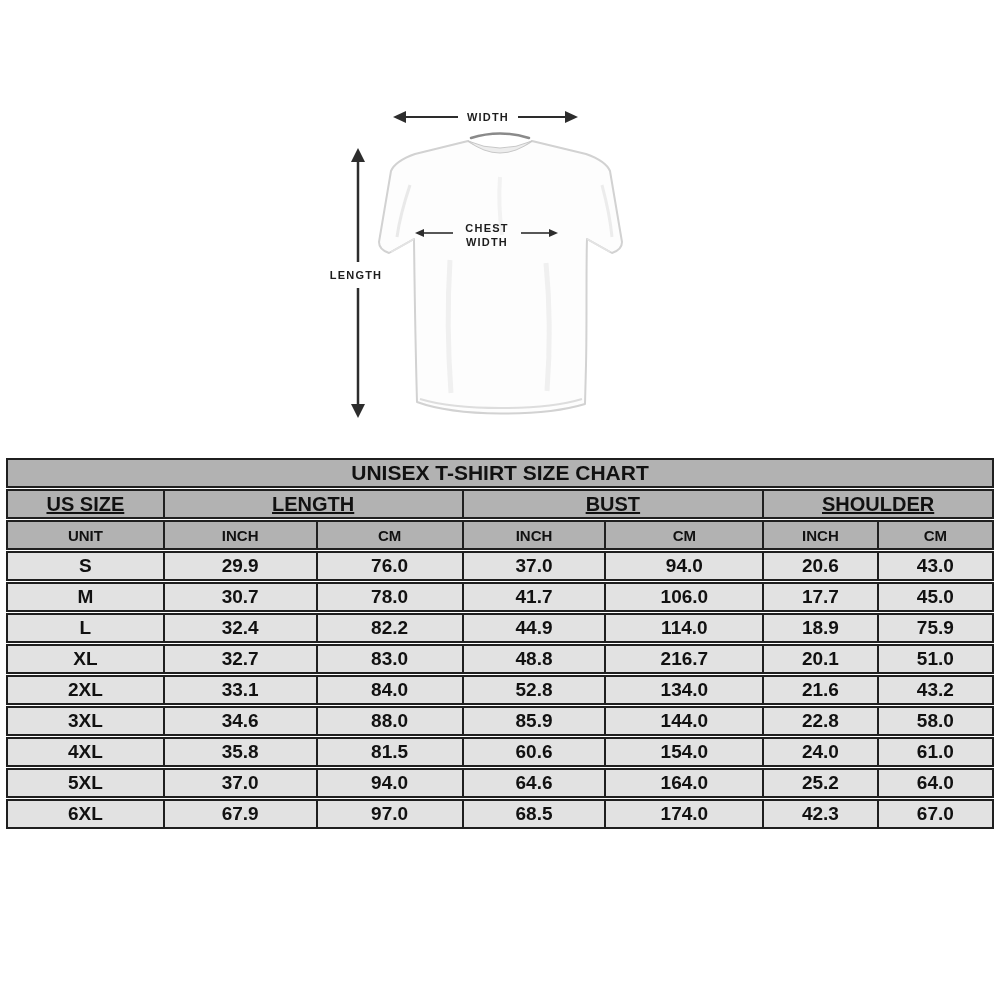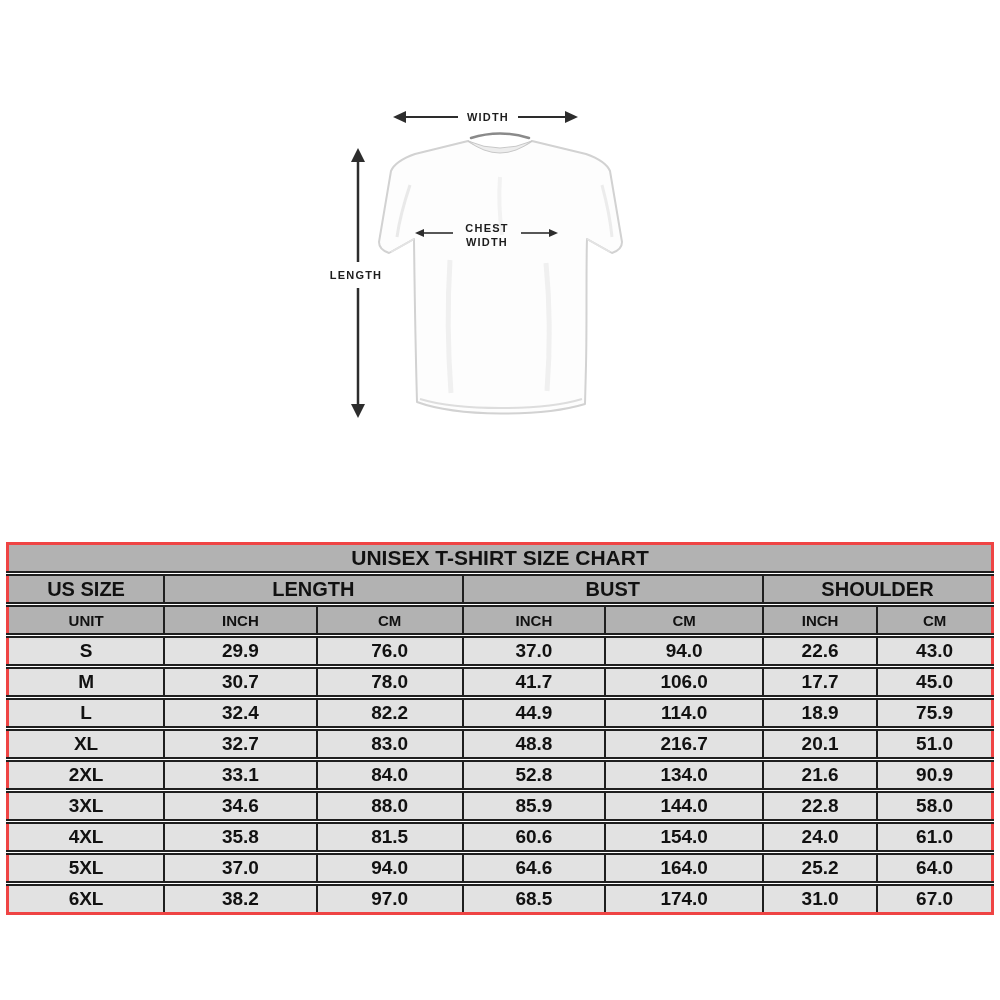--- a/index.html
+++ b/index.html
@@ -11,21 +11,21 @@
     position: relative;
     width: 1000px;
     height: 1000px;
     background: #ffffff;
     font-family: "Liberation Sans", sans-serif;
     overflow: hidden;
   }
   
   .figure {
     position: relative;
-    height: 542px;
+    height: 458px;
   }
   .figure svg {
     position: absolute;
     left: 150px;
     top: 85px;
     width: 700px;
     height: 360px;
   }
   .arrow-line { stroke: #2d2d2d; fill: none; }
   .arrow-head { fill: #2d2d2d; stroke: none; }
@@ -39,21 +39,21 @@
   }
   
   .table-wrap {
     width: 988px;
     margin: 0 auto;
   }
   table.size-chart {
     width: 100%;
     border-collapse: collapse;
     table-layout: fixed;
-    border: 3px solid #ef4444;
+    border: 1px solid #ef4444;
   }
   table.size-chart th,
   table.size-chart td {
     border: 2px solid #1f1f1f;
     height: 26px;
     padding: 0 4px;
     text-align: center;
     vertical-align: middle;
     font-weight: bold;
     color: #111111;
@@ -62,21 +62,21 @@
   }
   
   table.size-chart tr + tr > th,
   table.size-chart tr + tr > td,
   table.size-chart tbody tr:first-child > td {
     border-top: 5px double #1f1f1f;
   }
   table.size-chart thead th { background: #b2b2b2; }
   table.size-chart tbody td { background: #e2e2e2; }
   .title-row th { font-size: 21px; }
-  .group-row th { font-size: 20px; }
+  .group-row th { font-size: 20px; text-decoration: underline; }
   .unit-row  th { font-size: 15px; }
   tbody td { font-size: 19px; }
 </style>
 </head>
 <body>
 
 <div class="page">
 
   <div class="figure">
     <svg viewBox="0 0 700 360">
@@ -171,21 +171,21 @@
           <th>CM</th>
         </tr>
       </thead>
       <tbody>
         <tr>
           <td>S</td>
           <td>29.9</td>
           <td>76.0</td>
           <td>37.0</td>
           <td>94.0</td>
-          <td>22.6</td>
+          <td>20.6</td>
           <td>43.0</td>
         </tr>
         <tr>
           <td>M</td>
           <td>30.7</td>
           <td>78.0</td>
           <td>41.7</td>
           <td>106.0</td>
           <td>17.7</td>
           <td>45.0</td>
@@ -208,21 +208,21 @@
           <td>20.1</td>
           <td>51.0</td>
         </tr>
         <tr>
           <td>2XL</td>
           <td>33.1</td>
           <td>84.0</td>
           <td>52.8</td>
           <td>134.0</td>
           <td>21.6</td>
-          <td>90.9</td>
+          <td>43.2</td>
         </tr>
         <tr>
           <td>3XL</td>
           <td>34.6</td>
           <td>88.0</td>
           <td>85.9</td>
           <td>144.0</td>
           <td>22.8</td>
           <td>58.0</td>
         </tr>
@@ -239,24 +239,24 @@
           <td>5XL</td>
           <td>37.0</td>
           <td>94.0</td>
           <td>64.6</td>
           <td>164.0</td>
           <td>25.2</td>
           <td>64.0</td>
         </tr>
         <tr>
           <td>6XL</td>
-          <td>38.2</td>
+          <td>67.9</td>
           <td>97.0</td>
           <td>68.5</td>
           <td>174.0</td>
-          <td>31.0</td>
+          <td>42.3</td>
           <td>67.0</td>
         </tr>
       </tbody>
     </table>
   </div>
 
 </div>
 
 </body></html>

